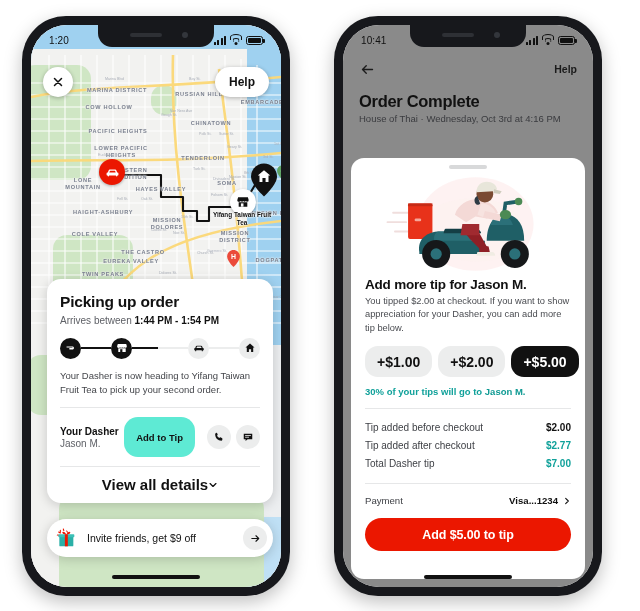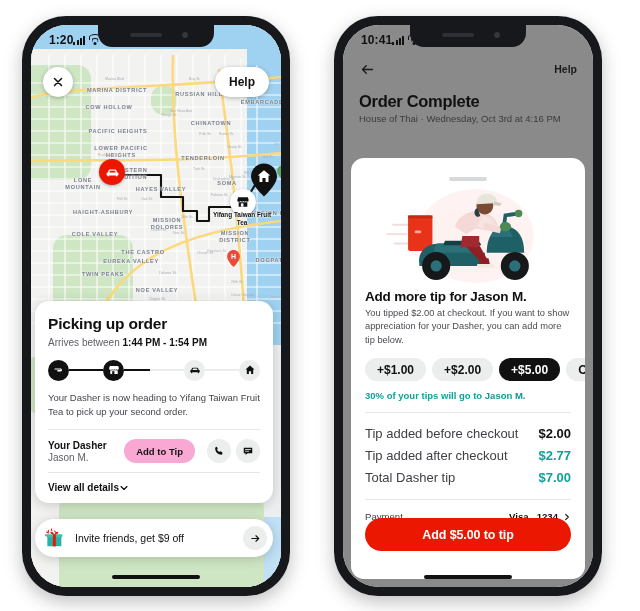--- a/index.html
+++ b/index.html
@@ -46,23 +46,23 @@
   }
   .home-ind {
     position: absolute; left: 50%; bottom: 8px; transform: translateX(-50%);
     width: 88px; height: 4px; border-radius: 3px; background: #111;
     z-index: 60;
   }
 
   
   .statusbar {
     position: absolute; top: 0; left: 0; right: 0; height: 30px;
-    display: flex; align-items: center; justify-content: flex-start;
+    display: flex; align-items: center; justify-content: space-between;
     padding: 0 18px; z-index: 55;
-    font-size: 12px; font-weight: 700; letter-spacing: .1px;
+    font-size: 10px; font-weight: 400; letter-spacing: .1px;
   }
   .statusbar .time { color: #111; }
   .sb-icons { display: flex; align-items: center; gap: 4px; }
   .bars { display: flex; align-items: flex-end; gap: 1.3px; height: 9px; }
   .bars i { display:block; width: 2px; background: #111; border-radius: .5px; }
   .bars i:nth-child(1){ height: 3px; }
   .bars i:nth-child(2){ height: 5px; }
   .bars i:nth-child(3){ height: 7px; }
   .bars i:nth-child(4){ height: 9px; }
   .wifi { width: 12px; height: 9px; position: relative; }
@@ -150,21 +150,21 @@
   }
   .help-btn {
     position:absolute; z-index:40; height:30px; padding:0 14px; border-radius:16px;
     background:#fff; display:flex; align-items:center; justify-content:center;
     font-size:12px; font-weight:700; color:#111;
     box-shadow:0 1px 4px rgba(0,0,0,.28); cursor:pointer;
   }
 
   
   .sheet {
-    position:absolute; left:4px; right:8px; z-index:45;
+    position:absolute; left:16px; right:8px; z-index:45;
     background:#fff; border-radius:14px;
     box-shadow:0 2px 12px rgba(0,0,0,.18);
   }
   .sheet.order { bottom: 84px; padding:14px 13px 0; }
   .order h2 { font-size:15.5px; font-weight:700; color:#111; letter-spacing:-.2px; }
   .arrives { margin-top:4px; font-size:10px; color:#5e6066; }
   .arrives b { color:#111; font-weight:700; }
 
   .progress { display:flex; align-items:center; margin:12px 0 10px; }
   .pnode {
@@ -180,32 +180,32 @@
   .desc { font-size:9.5px; line-height:1.5; color:#44464b; padding-bottom:10px; }
   .hr { height:1px; background:#e6e7e8; }
 
   .dasher-row {
     display:flex; align-items:center; padding:9px 0 9px;
   }
   .dasher-info { flex:1 1 auto; }
   .dasher-info .lbl { font-size:10px; font-weight:700; color:#111; }
   .dasher-info .nm  { font-size:10px; color:#5e6066; margin-top:1px; }
   .pill-btn {
-    height:24px; padding:0 12px; border-radius:14px; background:#f9a8d4;
+    height:40px; padding:0 12px; border-radius:14px; background:#5eead4;
     display:flex; align-items:center; font-size:9.5px; font-weight:700; color:#111;
     cursor:pointer; margin-right:7px;
   }
   .icon-btn {
     width:24px; height:24px; border-radius:50%; background:#eceded;
     display:flex; align-items:center; justify-content:center; cursor:pointer;
     margin-left:5px;
   }
   .viewall {
-    display:flex; align-items:center; 
-    padding:9px 0 10px; font-size:10px; font-weight:700; color:#111; cursor:pointer;
+    display:flex; align-items:center; justify-content:center; 
+    padding:9px 0 10px; font-size:15px; font-weight:700; color:#111; cursor:pointer;
   }
 
   .sheet.invite {
     bottom:30px; height:38px; border-radius:19px;
     display:flex; align-items:center; padding:0 6px 0 8px;
   }
   .invite .gift { width:24px; height:24px; flex:none; }
   .invite .txt {
     flex:1 1 auto; margin-left:8px; font-size:10.5px; color:#111;
   }
@@ -218,44 +218,44 @@
   .dimbg { position:absolute; inset:0; background:#8a8a8a; }
   .r-top { position:absolute; left:0; right:0; top:30px; z-index:20; padding:0 16px; }
   .r-navrow { display:flex; align-items:center; justify-content:space-between; height:28px; }
   .r-help { font-size:10.5px; font-weight:700; color:#1b1b1b; cursor:pointer; }
   .r-title { margin-top:9px; font-size:16.5px; font-weight:700; color:#111; letter-spacing:-.3px; }
   .r-sub { margin-top:2px; font-size:9.5px; color:#3a3b3f; }
 
   .r-sheet {
     position:absolute; left:8px; right:8px; top:133px; bottom:8px;
     background:#fff; border-radius:13px 13px 13px 13px; z-index:30;
-    padding:12px 14px; overflow:hidden;
+    padding:0 14px; overflow:hidden;
   }
   .drag-handle {
     width:38px; height:4px; border-radius:2px; background:#d8d9da;
     margin:7px auto 0;
   }
   .hero { height:106px; position:relative; margin-top:2px; }
 
   .tip-title { font-size:13.5px; font-weight:700; color:#111; letter-spacing:-.2px; }
   .tip-body { margin-top:3px; font-size:9.3px; line-height:1.45; color:#4a4c51; }
   .chips { display:flex; gap:6px; margin-top:11px; }
   .chip {
-    height:23px; padding:0 12px; border-radius:13px; background:#eceded;
-    display:flex; align-items:center; font-size:12px; font-weight:700; color:#111;
+    height:31px; padding:0 12px; border-radius:13px; background:#eceded;
+    display:flex; align-items:center; font-size:14px; font-weight:700; color:#111;
     cursor:pointer;
   }
   .chip.sel { background:#111; color:#fff; }
   .teal-note { margin-top:9px; font-size:9.5px; font-weight:700; color:#10a19a; }
   .teal-note b { color:#0f9a93; }
 
   .rhr { height:1px; background:#e6e7e8; margin:11px 0 9px; }
   .rrow {
     display:flex; align-items:center; justify-content:space-between;
-    font-size:13px; color:#3f4146; padding:3.5px 0;
+    font-size:10px; color:#3f4146; padding:3.5px 0;
   }
   .rrow .v { font-weight:700; color:#111; }
   .rrow .v.teal { color:#10a19a; }
   .pay-row {
     display:flex; align-items:center; justify-content:space-between;
     font-size:9.6px; color:#3f4146; padding-top:2px;
   }
   .pay-row .pv { display:flex; align-items:center; gap:5px; font-weight:700; color:#111; }
 
   .cta {

